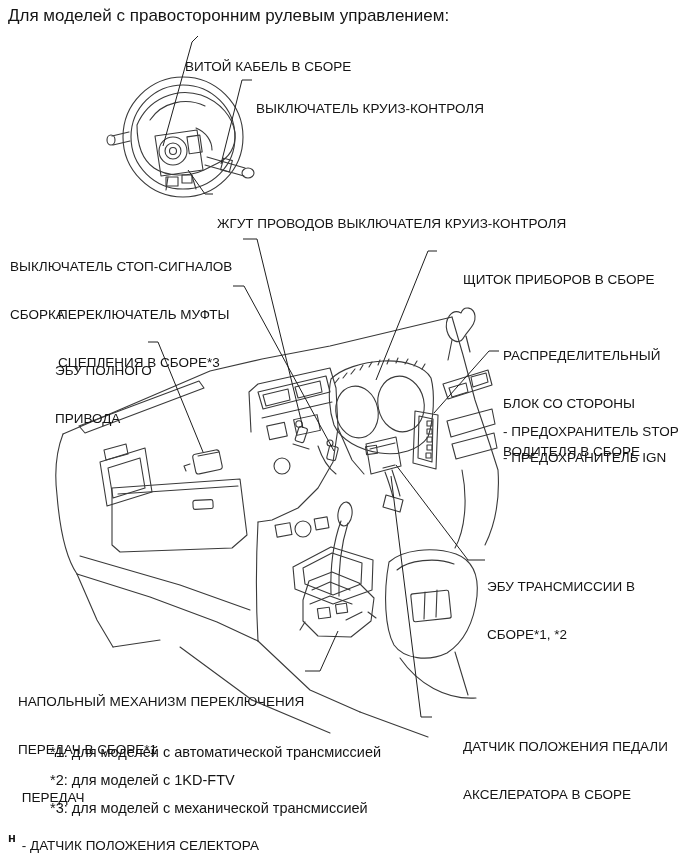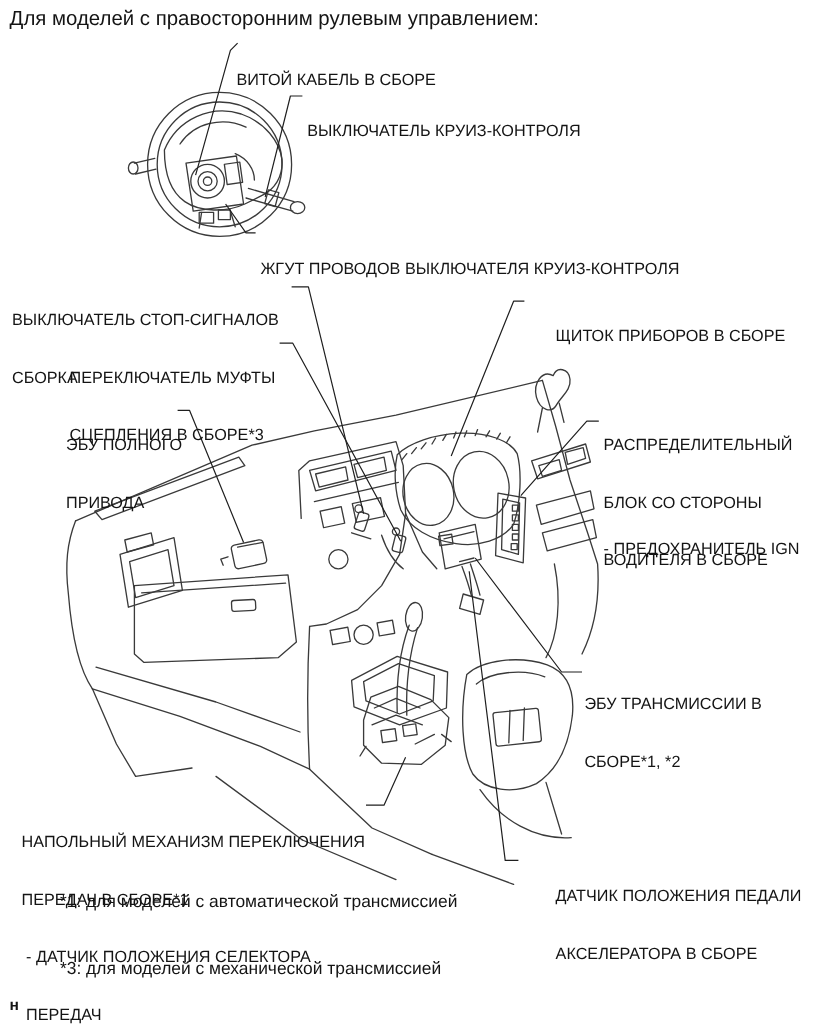--- a/index.html
+++ b/index.html
@@ -184,21 +184,21 @@
       <path d="M437,251 L428,251 L376,380"></path>
       <path d="M499,351 L489,351 L434,413"></path>
       <path d="M485,560 L468,560 L396,465"></path>
       <path d="M432,717 L421,717 L391,476"></path>
       <path d="M305,671 L320,671 L338,631"></path>
     </g>
   </svg>
 
   <div class="title" style="left:8px;top:6px;">Для моделей с правосторонним рулевым управлением:</div>
 
-  <div class="lbl" style="left:197px;top:27px;">
+  <div class="lbl" style="left:185px;top:27px;">
     <div>ВИТОЙ КАБЕЛЬ В СБОРЕ</div>
   </div>
 
   <div class="lbl" style="left:256px;top:69px;">
     <div>ВЫКЛЮЧАТЕЛЬ КРУИЗ-КОНТРОЛЯ</div>
   </div>
 
   <div class="lbl" style="left:217px;top:184px;">
     <div>ЖГУТ ПРОВОДОВ ВЫКЛЮЧАТЕЛЯ КРУИЗ-КОНТРОЛЯ</div>
   </div>
@@ -215,46 +215,50 @@
 
   <div class="lbl" style="left:55px;top:331px;">
     <div>ЭБУ ПОЛНОГО</div>
     <div>ПРИВОДА</div>
   </div>
 
   <div class="lbl" style="left:441px;top:240px;margin-left:22px;">
     <div>ЩИТОК ПРИБОРОВ В СБОРЕ</div>
   </div>
 
-  <div class="lbl" style="left:503px;top:331px;">
+  <div class="lbl" style="left:503px;top:316px;">
     <div>РАСПРЕДЕЛИТЕЛЬНЫЙ</div>
     <div>БЛОК СО СТОРОНЫ</div>
     <div>ВОДИТЕЛЯ В СБОРЕ</div>
   </div>
 
+  <div class="lbl" style="left:503px;top:392px;">
+    <div>- ПРЕДОХРАНИТЕЛЬ STOP</div>
+  </div>
 
   <div class="lbl" style="left:503px;top:418px;">
     <div>- ПРЕДОХРАНИТЕЛЬ IGN</div>
   </div>
 
   <div class="lbl" style="left:487px;top:547px;">
     <div>ЭБУ ТРАНСМИССИИ В</div>
     <div>СБОРЕ*1, *2</div>
   </div>
 
   <div class="lbl" style="left:18px;top:662px;">
     <div>НАПОЛЬНЫЙ МЕХАНИЗМ ПЕРЕКЛЮЧЕНИЯ</div>
     <div>ПЕРЕДАЧ В СБОРЕ*1</div>
+    <div> ПЕРЕДАЧ</div>
     <div> - ДАТЧИК ПОЛОЖЕНИЯ СЕЛЕКТОРА</div>
-    <div> ПЕРЕДАЧ</div>
   </div>
 
   <div class="lbl" style="left:435px;top:707px;margin-left:28px;">
     <div>ДАТЧИК ПОЛОЖЕНИЯ ПЕДАЛИ</div>
     <div>АКСЕЛЕРАТОРА В СБОРЕ</div>
   </div>
 
   <div class="fn" style="left:50px;top:744px;">*1: для моделей с автоматической трансмиссией</div>
+  <div class="fn" style="left:50px;top:772px;">*2: для моделей с 1KD-FTV</div>
   <div class="fn" style="left:50px;top:800px;">*3: для моделей с механической трансмиссией</div>
 
   <div class="marker" style="left:8px;top:830px;">н</div>
 
 </div>
 
 </body></html>

